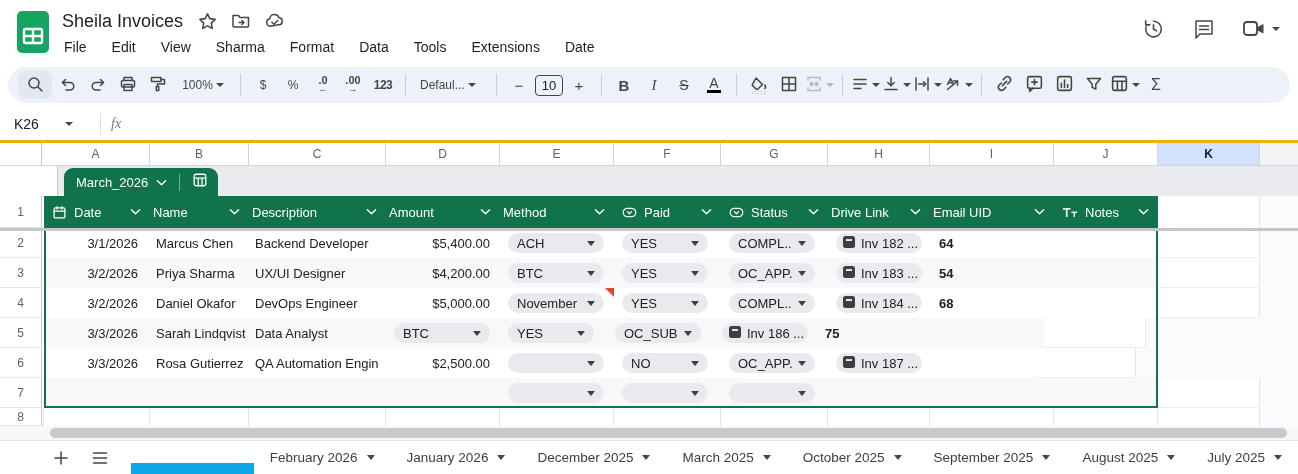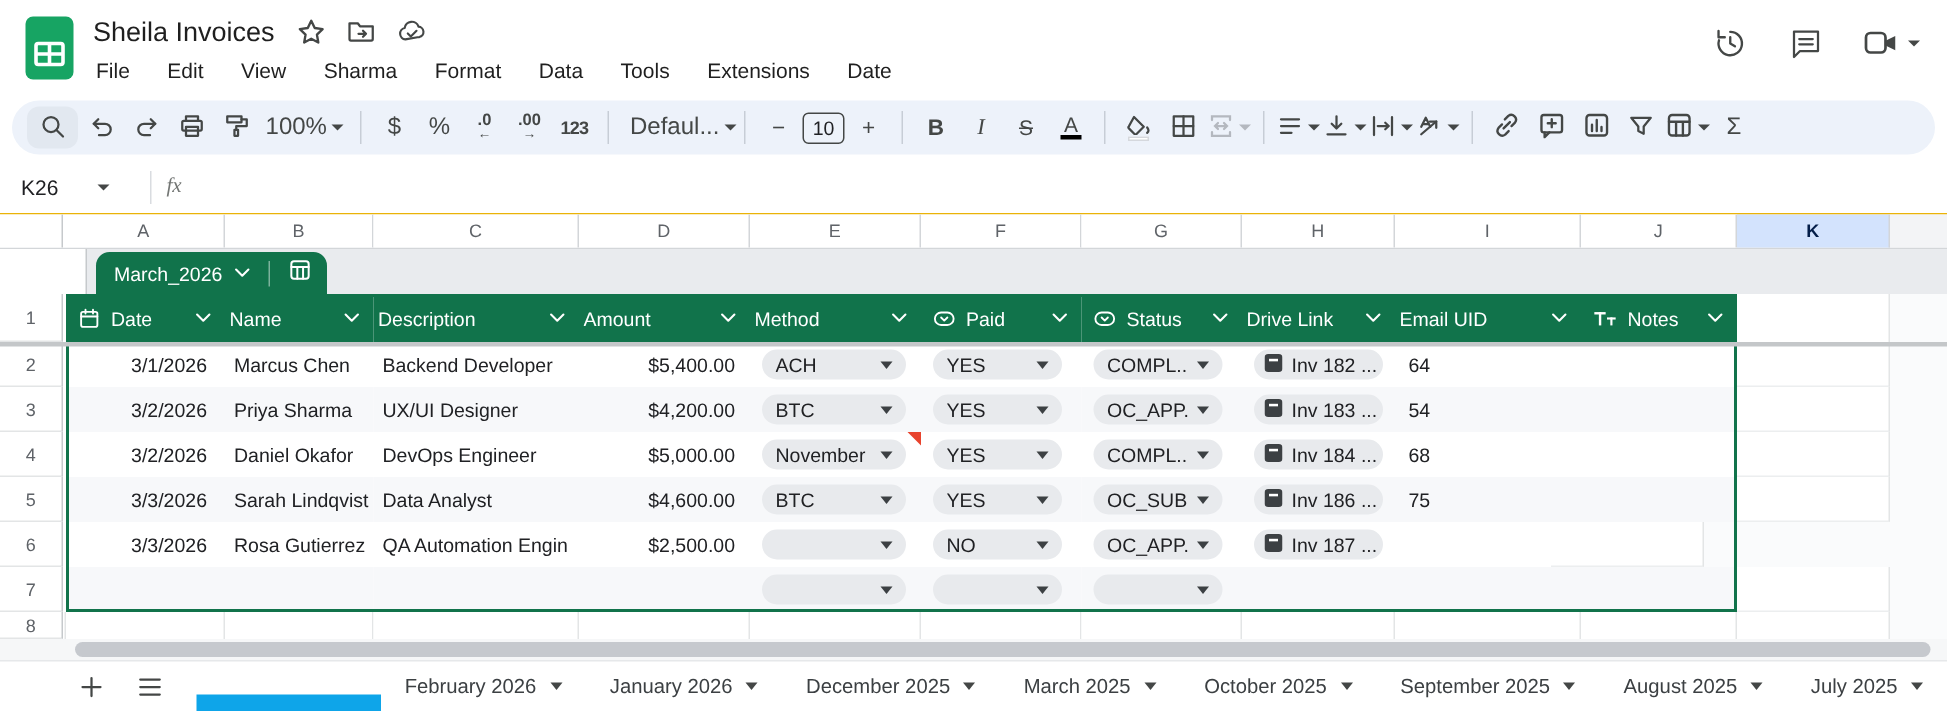--- a/index.html
+++ b/index.html
@@ -20,40 +20,40 @@
   .ta-btn { display:inline-flex; align-items:center; gap:4px; cursor:pointer; }
 
   
   .toolbar { height:43px; padding:2px 8px 5px 8px; }
   .tb-pill { background:#edf2fa; border-radius:24px; height:36px; display:flex; align-items:center; padding:0 10px; gap:2px; }
   .tb-btn { background:transparent; border:none; min-width:28px; height:28px; border-radius:6px;
             display:inline-flex; align-items:center; justify-content:center; cursor:pointer;
             font-family:"Liberation Sans",sans-serif; color:#444746; gap:3px; }
   .search-hl { background:#e2e8f0; border-radius:8px; width:34px; }
   .tb-div { width:1px; height:22px; background:#c7cdd6; margin:0 6px; }
-  .tb-text { font-size:16px; color:#444746; }
+  .tb-text { font-size:12px; color:#444746; }
   .caret { width:0; height:0; border-left:4px solid transparent; border-right:4px solid transparent; border-top:4px solid #444746; display:inline-block; }
   .caret.gray { border-top-color:#b4b8bf; }
   .fs-box { width:28px; height:21px; border:1.5px solid #444746; border-radius:4px; font-size:13px; color:#202124;
             display:inline-flex; align-items:center; justify-content:center; }
   .glyph-b { font-weight:bold; font-size:15px; }
   .glyph-i { font-style:italic; font-size:15px; font-family:"Liberation Serif",serif; }
   .glyph-s { font-size:14px; text-decoration:line-through; }
   .glyph-a { font-size:14px; line-height:12px; display:inline-flex; flex-direction:column; align-items:center; }
   .glyph-a .bar { width:14px; height:3px; background:#000; margin-top:1px; }
   .fill-wrap { display:inline-flex; flex-direction:column; align-items:center; line-height:10px; }
   .fill-wrap .bar { width:14px; height:3px; background:#fff; border:1px solid #d5d8dd; margin-top:1px; }
   .numfmt { display:inline-flex; flex-direction:column; align-items:center; line-height:9px; }
   .numfmt .d { font-size:11px; font-weight:bold; color:#444746; }
   .numfmt .ar { font-size:9px; color:#444746; }
   .t123 { font-size:12px; font-weight:bold; color:#444746; letter-spacing:-0.5px; }
   .sigma { font-size:16px; color:#444746; }
 
   
-  .formulabar { height:35px; display:flex; align-items:center; border-bottom:1px solid #eab308; }
+  .formulabar { height:35px; display:flex; align-items:center; border-bottom:3px solid #eab308; }
   .namebox { width:96px; display:flex; align-items:center; padding-left:14px; gap:26px; cursor:pointer; }
   .namebox .ref { font-size:14px; color:#202124; }
   .fb-div { width:1px; height:22px; background:#d9dce0; margin:0 10px 0 4px; }
   .fx { font-size:14px; font-style:italic; color:#747775; font-family:"Liberation Serif",serif; }
 
   
   .grid { position:relative; width:1298px; height:297px; }
   .colheads { display:flex; height:23px; border-bottom:1px solid #d3d6d9; }
   .corner { width:42px; border-right:1px solid #c6c9cc; background:#fff; }
   .chcell { border-right:1px solid #d3d6d9; display:flex; align-items:center; justify-content:center;
@@ -88,21 +88,21 @@
   .th .hicon { display:inline-flex; margin:0 7px 0 8px; }
   .th .noicon { margin-left:3px; }
   .th .hchev { margin-left:auto; margin-right:9px; display:inline-flex; cursor:pointer; }
 
   .drow { height:30px; }
   .drow .td { display:flex; align-items:center; font-size:13px; color:#202124; background:#fff;
               overflow:hidden; white-space:nowrap; position:relative; cursor:cell; }
   .drow.band .td { background:#f7f8fa; }
   .td.al { padding-left:6px; } .td.ar { justify-content:flex-end; padding-right:12px; }
   .td.amt { justify-content:flex-end; padding-right:10px; }
-  .td.uid { padding-left:9px; }
+  .td.uid { padding-left:9px;font-weight:bold; }
   .pill { height:20px; border-radius:10px; background:#e8eaed; display:inline-flex; align-items:center;
           justify-content:space-between; padding:0 9px; margin-left:8px; cursor:pointer; }
   .pill .plabel { font-size:13px; color:#202124; overflow:hidden; white-space:nowrap; }
   .ptri { width:0; height:0; border-left:4px solid transparent; border-right:4px solid transparent;
           border-top:5px solid #3c4043; margin-left:6px; }
   .pw-m { width:96px; } .pw-p { width:86px; }
   .chip { height:20px; border-radius:10px; background:#e8eaed; display:inline-flex; align-items:center;
           gap:6px; padding:0 9px 0 7px; margin-left:8px; cursor:pointer; font-size:13px; color:#202124;
           white-space:nowrap; overflow:hidden; width:86px; }
   .cmark { position:absolute; right:0; top:0; width:0; height:0;
@@ -666,21 +666,20 @@
       <div class="rfill"></div>
     </div>
 
     <div class="gridrow drow band">
       <div class="rn">5</div>
       <div class="gap2"></div>
       <div class="tcells">
         <div class="td w-a ar">3/3/2026</div>
         <div class="td w-b al">Sarah Lindqvist</div>
         <div class="td w-c al">Data Analyst</div>
-        <div class="td w-d amt">$4,600.00</div>
         <div class="td w-e">
             <span class="pill pw-m">
               <span class="plabel">BTC</span>
               <i class="ptri"></i>
             </span>
           </div>
         <div class="td w-f">
             <span class="pill pw-p">
               <span class="plabel">YES</span>
               <i class="ptri"></i>

